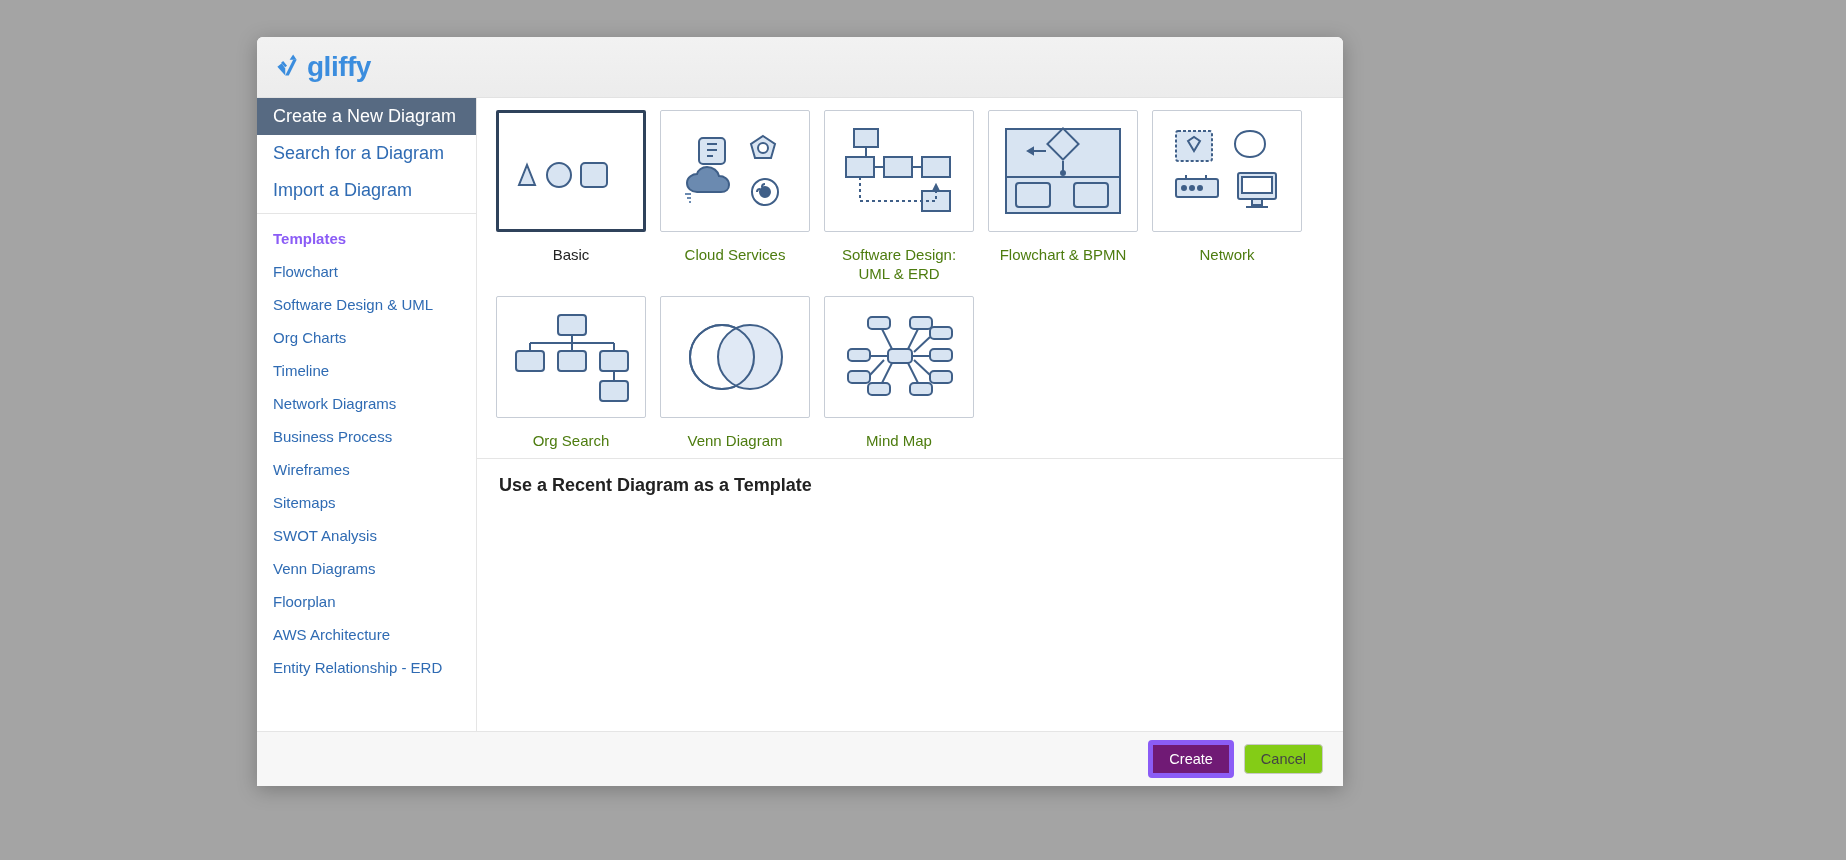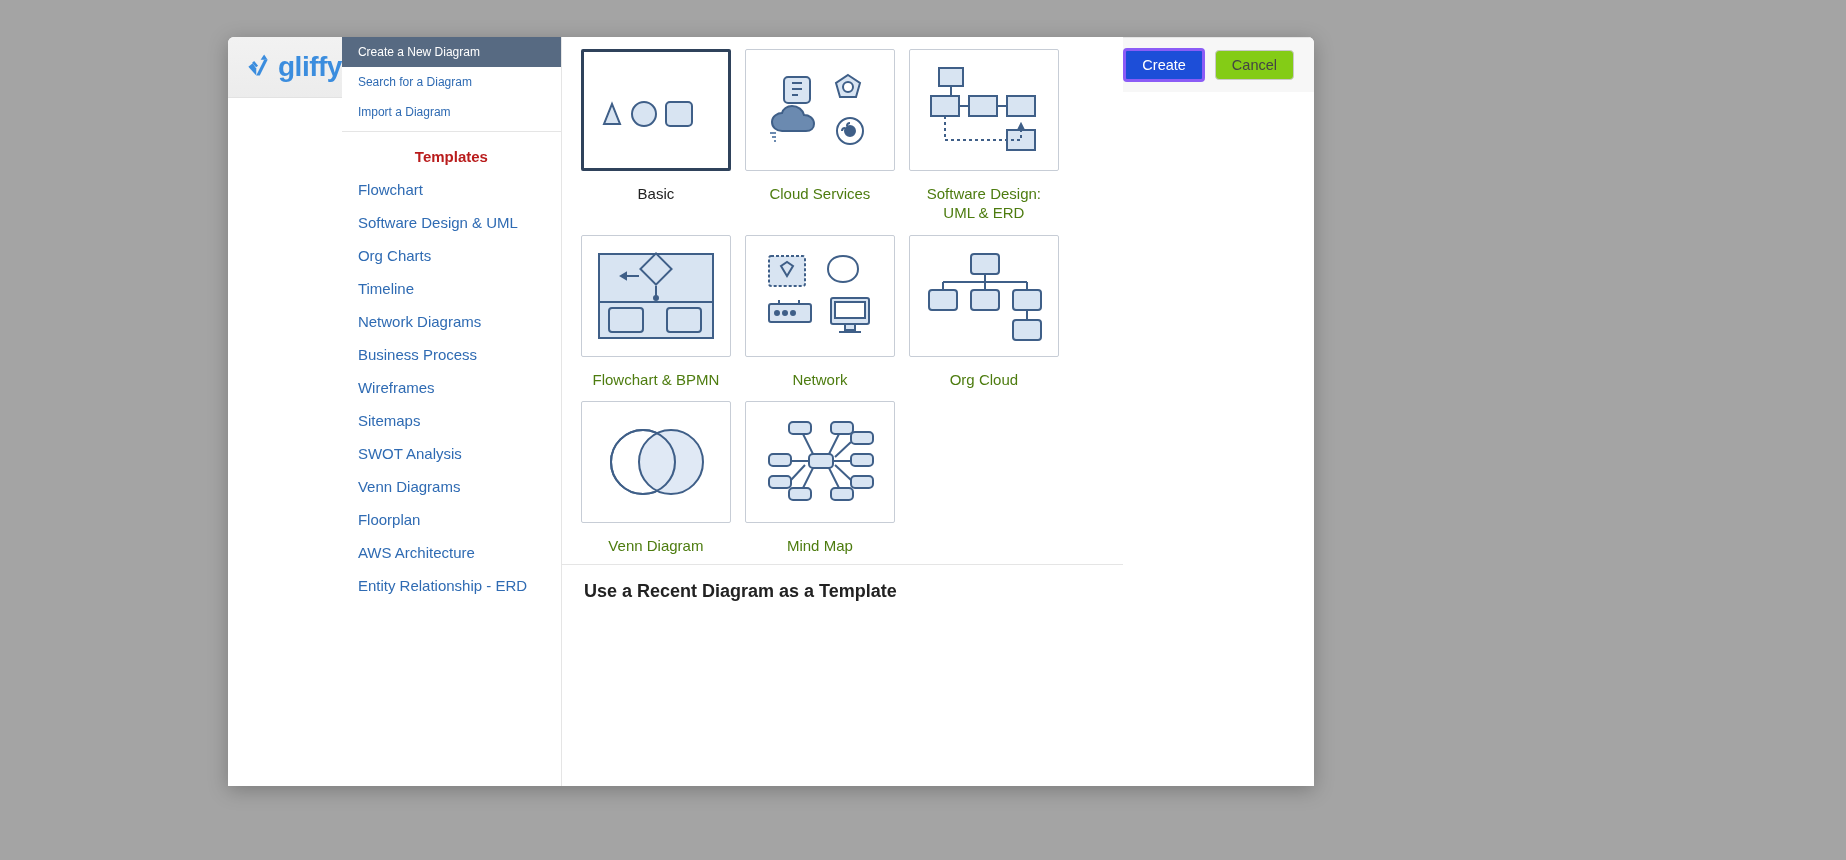--- a/index.html
+++ b/index.html
@@ -6,29 +6,29 @@
     margin: 0;
     padding: 0;
     width: 1846px;
     height: 860px;
     background: #a4a4a4;
     font-family: "Helvetica Neue", Helvetica, Arial, sans-serif;
     color: #333;
   }
   .dialog {
     position: absolute;
-    left: 228px;
+    left: 257px;
     top: 37px;
     width: 1086px;
     height: 749px;
     background: #fff;
     border-radius: 6px 6px 0 0;
     box-shadow: 0 4px 20px rgba(0,0,0,.25);
     display: flex;
-    flex-direction: row;
+    flex-direction: column;
     overflow: hidden;
   }
   .dialog-header {
     height: 60px;
     background: linear-gradient(#f2f2f2,#ececec);
     border-bottom: 1px solid #e2e2e2;
     display: flex;
     align-items: center;
     padding-left: 16px;
   }
@@ -55,34 +55,33 @@
     display: flex;
     flex-direction: column;
     overflow-y: auto;
   }
   .sidebar .primary {
     border-bottom: 1px solid #e5e5e5;
     padding-bottom: 4px;
   }
   .sidebar .primary .pitem {
     padding: 8px 16px;
-    font-size: 12px;
+    font-size: 18px;
     color: #2f6bb3;
     cursor: pointer;
   }
   .sidebar .primary .pitem.active {
     background: #576a82;
     color: #fff;
   }
   .sidebar .templates-title {
     font-weight: 700;
     font-size: 15px;
     padding: 16px 16px 8px 16px;
-    color: #b91c1c;
-    text-align: center;
+    color: #8b5cf6;
   }
   .sidebar .titem {
     padding: 8px 16px;
     font-size: 15px;
     color: #2f6bb3;
     cursor: pointer;
   }
   .main {
     flex: 1;
     overflow-y: auto;
@@ -144,23 +143,23 @@
     gap: 10px;
     padding-right: 20px;
   }
   .btn {
     font-size: 14.5px;
     padding: 6px 16px;
     border-radius: 4px;
     cursor: pointer;
   }
   .btn-primary {
-    background: #1d4ed8;
+    background: #701a75;
     color: #fff;
-    border: 3px solid #8b5cf6;
+    border: 5px solid #8b5cf6;
   }
   .btn-secondary {
     background: #84cc16;
     color: #444;
     border: 1px solid #c9c9c9;
   }
 </style>
 </head>
 <body>
 
@@ -318,21 +317,21 @@
                 <rect x="94" y="74" width="28" height="20" rx="3"></rect>
                 <line x1="66" y1="28" x2="66" y2="36"></line>
                 <line x1="24" y1="36" x2="108" y2="36"></line>
                 <line x1="24" y1="36" x2="24" y2="44"></line>
                 <line x1="66" y1="36" x2="66" y2="44"></line>
                 <line x1="108" y1="36" x2="108" y2="44"></line>
                 <line x1="108" y1="64" x2="108" y2="74"></line>
               </g>
             </svg>
           </div>
-          <div class="tile-label">Org Cloud</div>
+          <div class="tile-label">Org Search</div>
         </div>
 
         <div class="tile">
           <div class="tile-box">
             <svg width="130" height="100" viewBox="0 0 130 100">
               <g stroke="#3f5f88" stroke-width="2">
                 <circle cx="52" cy="50" r="32" fill="#fff"></circle>
                 <circle cx="80" cy="50" r="32" fill="#d8e4f2" fill-opacity="0.8"></circle>
                 <circle cx="52" cy="50" r="32" fill="none"></circle>
               </g>

